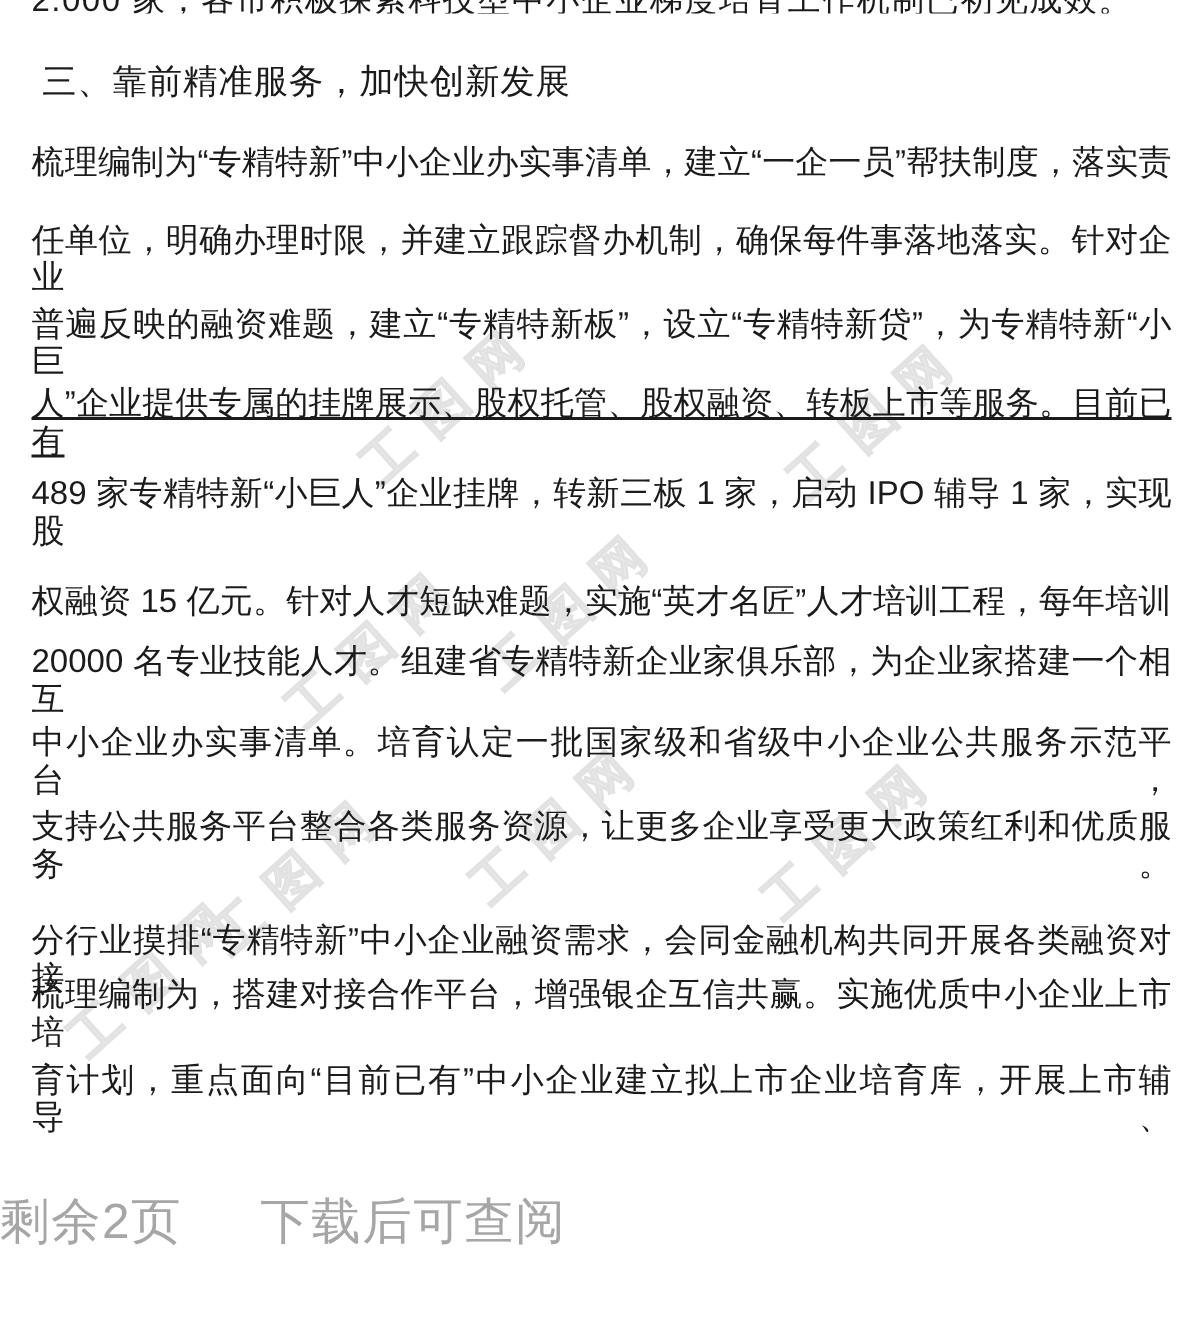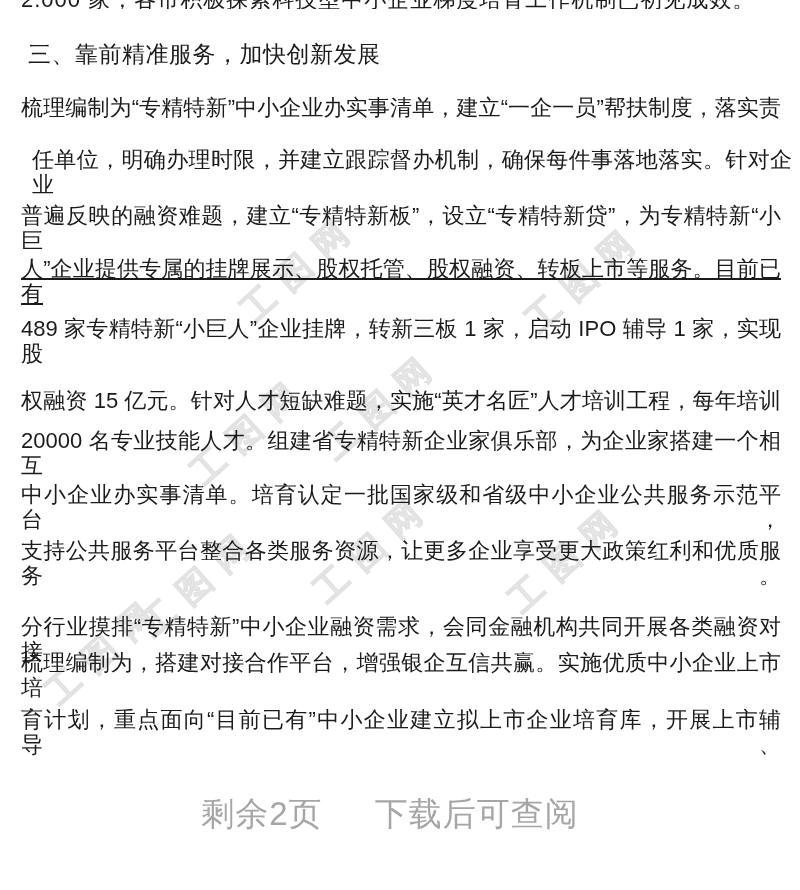--- a/index.html
+++ b/index.html
@@ -36,21 +36,21 @@
     font-size:23px;font-weight:400;color:var(--text-color);
     letter-spacing:0.5px;white-space:nowrap;
   }
   .text-line{
     position:absolute;left:21px;width:760px;
     font-size:22px;line-height:1.15;color:var(--text-color);
     text-align:justify;text-align-last:justify;text-justify:inter-character;
   }
   .footer{
     position:absolute;top:792px;left:0;width:780px;
-    text-align:center;font-size:33px;color:var(--footer-color);
+    font-size:33px;color:var(--footer-color);
     letter-spacing:1px;
   }
   .footer .hint{margin-left:42px;}
 </style>
 </head>
 <body>
 
 <div class="page">
 
   <div class="watermark-layer" id="wm-layer">
@@ -65,21 +65,21 @@
     </div>
 
   <div class="clip-line">
     <span>2.000 家，各市积极探索科技型中小企业梯度培育工作机制已初见成效。</span>
   </div>
 
   <h2 class="heading">三、靠前精准服务，加快创新发展</h2>
 
   <div id="paragraph">
       <div class="text-line" style="top: 95px;">梳理编制为“专精特新”中小企业办实事清单，建立“一企一员”帮扶制度，落实责</div>
-      <div class="text-line" style="top: 147px; margin-left: 11px;">任单位，明确办理时限，并建立跟踪督办机制，确保每件事落地落实。针对企业</div>
+      <div class="text-line" style="top: 147px;">任单位，明确办理时限，并建立跟踪督办机制，确保每件事落地落实。针对企业</div>
       <div class="text-line" style="top: 203px;">普遍反映的融资难题，建立“专精特新板”，设立“专精特新贷”，为专精特新“小巨</div>
       <div class="text-line" style="top: 256px; text-decoration: underline;">人”企业提供专属的挂牌展示、股权托管、股权融资、转板上市等服务。目前已有</div>
       <div class="text-line" style="top: 316px;">489 家专精特新“小巨人”企业挂牌，转新三板 1 家，启动 IPO 辅导 1 家，实现股</div>
       <div class="text-line" style="top: 388px;">权融资 15 亿元。针对人才短缺难题，实施“英才名匠”人才培训工程，每年培训</div>
       <div class="text-line" style="top: 428px;">20000 名专业技能人才。组建省专精特新企业家俱乐部，为企业家搭建一个相互</div>
       <div class="text-line" style="top: 482px;">中小企业办实事清单。培育认定一批国家级和省级中小企业公共服务示范平台，</div>
       <div class="text-line" style="top: 538px;">支持公共服务平台整合各类服务资源，让更多企业享受更大政策红利和优质服务。</div>
       <div class="text-line" style="top: 593px; margin-top: 21px;">分行业摸排“专精特新”中小企业融资需求，会同金融机构共同开展各类融资对接</div>
       <div class="text-line" style="top: 650px;">梳理编制为，搭建对接合作平台，增强银企互信共赢。实施优质中小企业上市培</div>
       <div class="text-line" style="top: 707px;">育计划，重点面向“目前已有”中小企业建立拟上市企业培育库，开展上市辅导、</div>

